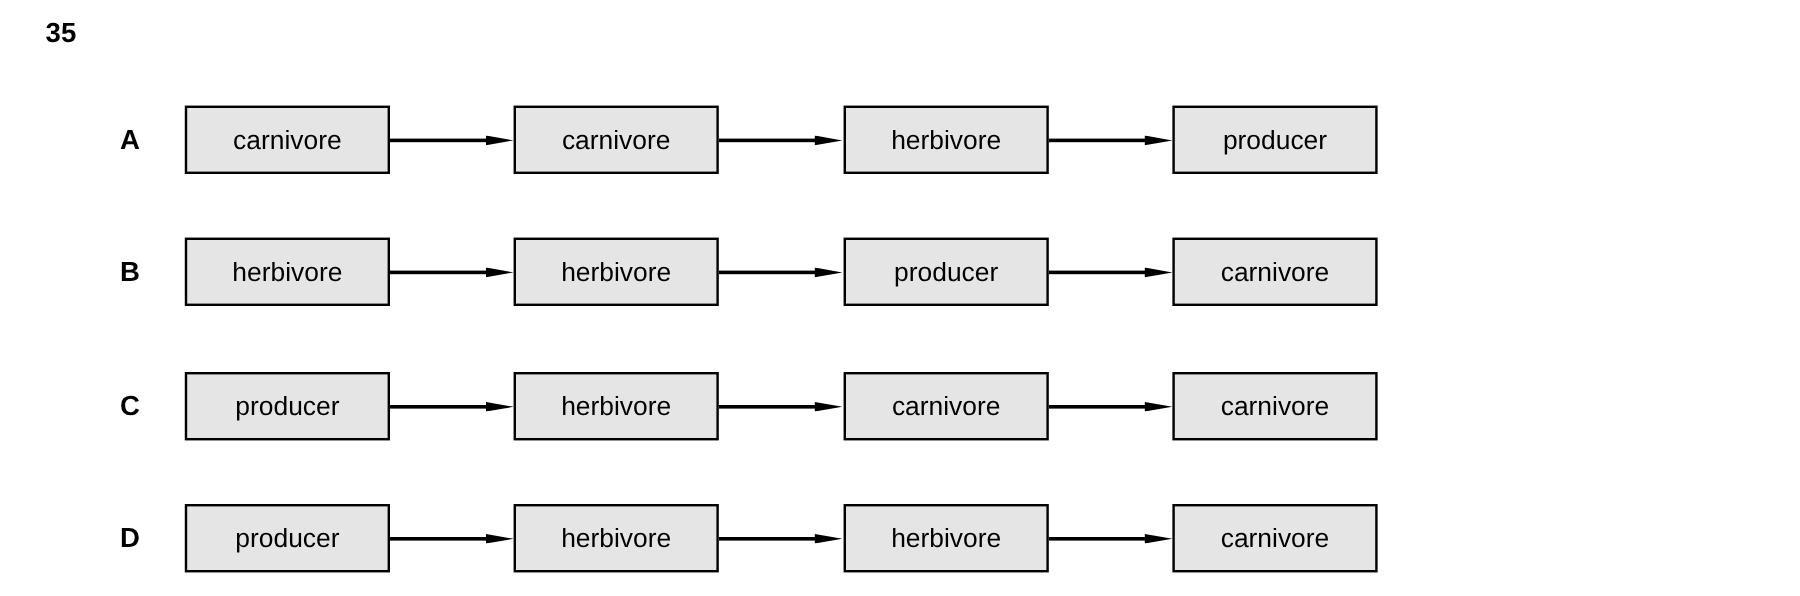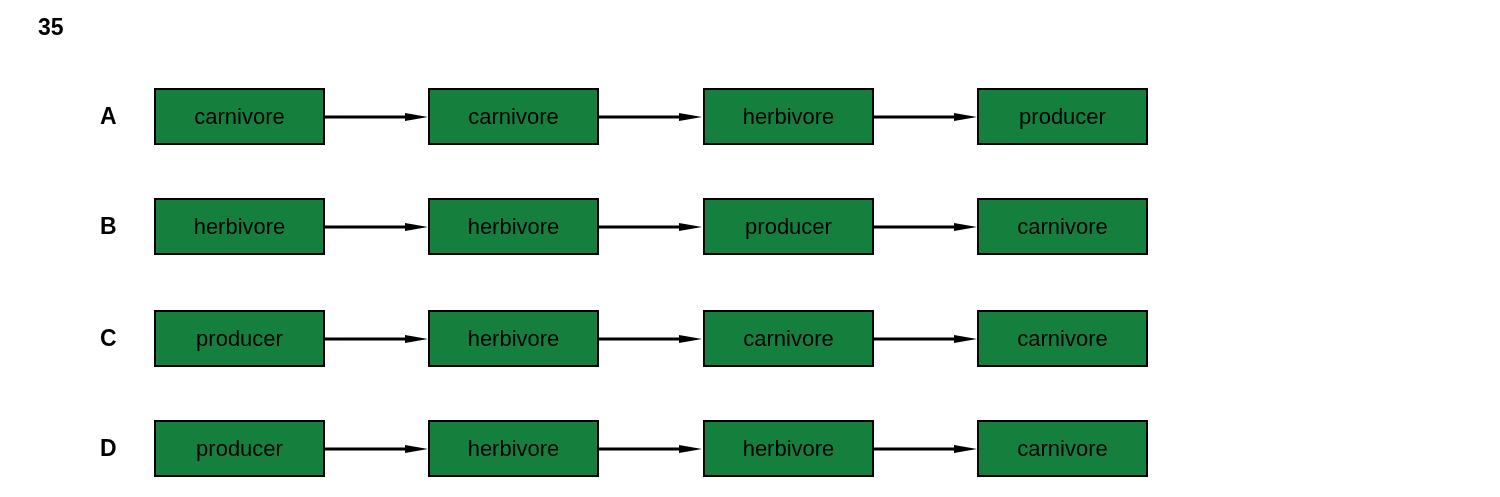--- a/index.html
+++ b/index.html
@@ -70,21 +70,21 @@
     width: 994px;
     height: 57px;
   }
   .chain-box {
     position: absolute;
     top: 0;
     width: 171px;
     height: 57px;
     box-sizing: border-box;
     border: 2px solid #000000;
-    background: #15803d;
+    background: #e5e5e5;
     font-size: 22px;
     line-height: 53px;
     text-align: center;
     white-space: nowrap;
   }
   .chain-box.pos0 { left: 0px; }
   .chain-box.pos1 { left: 274px; }
   .chain-box.pos2 { left: 549px; }
   .chain-box.pos3 { left: 823px; }
 

